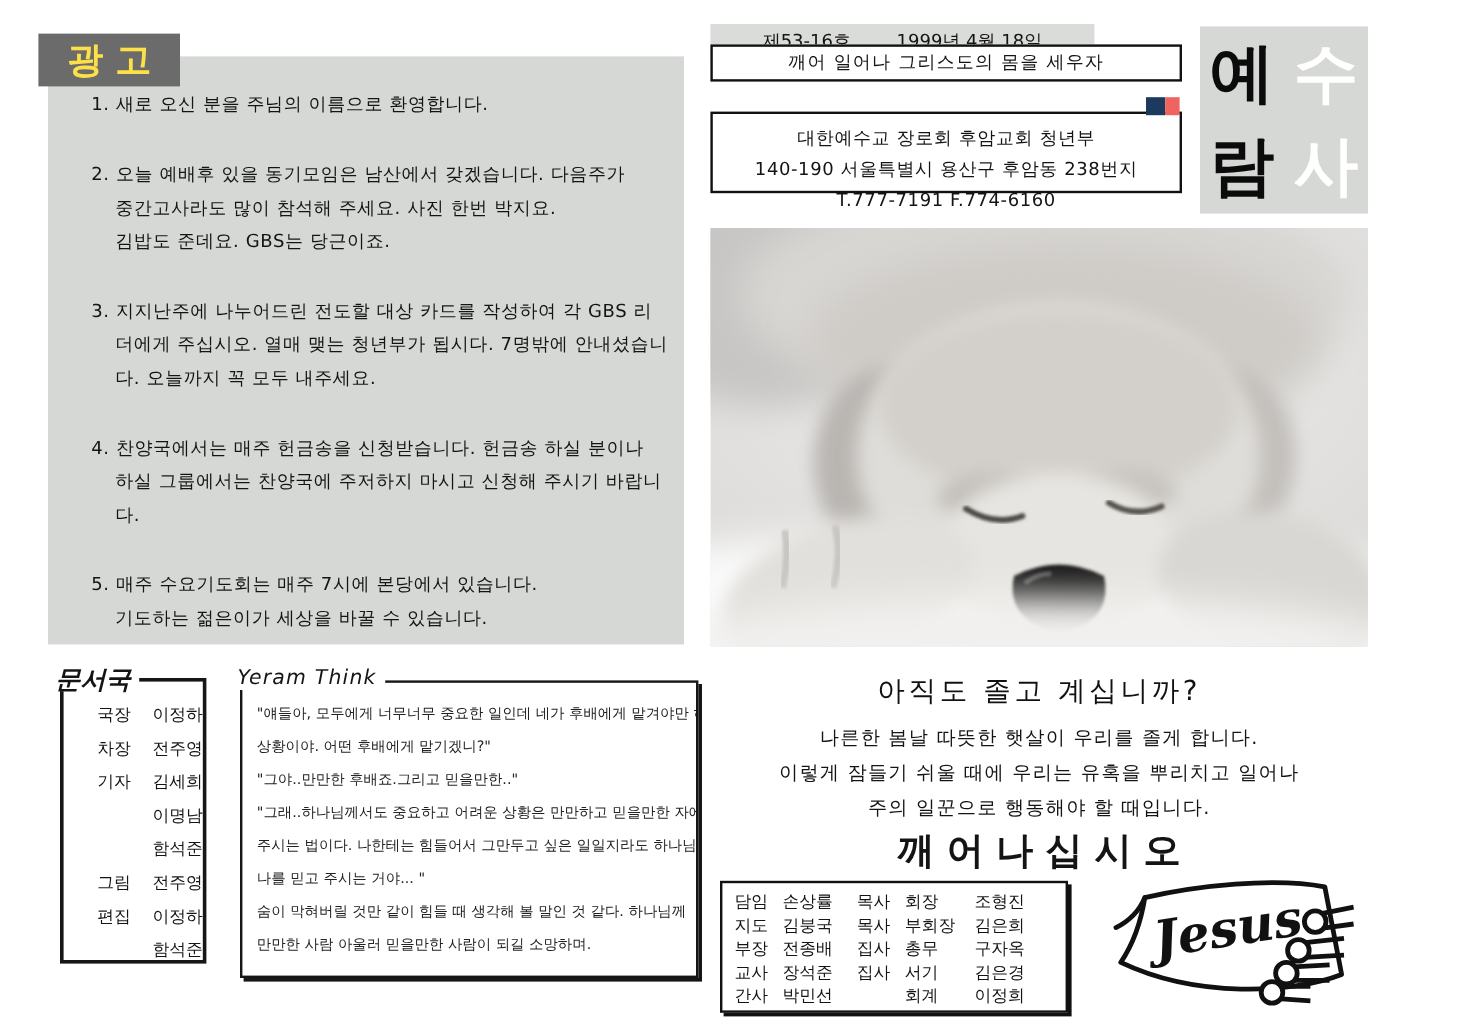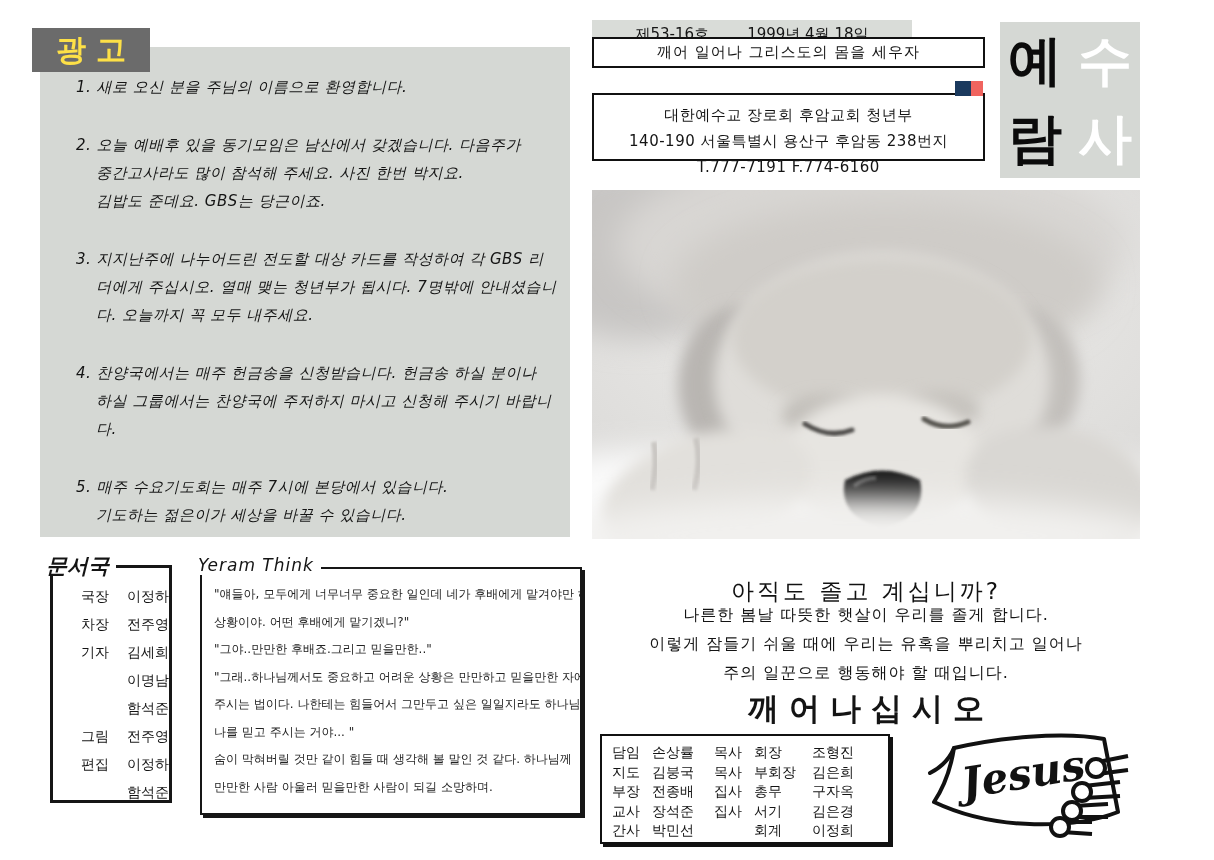--- a/index.html
+++ b/index.html
@@ -6,21 +6,21 @@
   body { font-family:"DejaVu Sans","Liberation Sans",sans-serif; color:#141414; }
   .page { position:relative; width:1214px; height:860px; background:#ffffff; overflow:hidden; }
 
   
   .ad-box { position:absolute; left:32px; top:28px; width:118px; height:44px;
     background:#6b6b6b; color:#fde047; display:flex; align-items:center; justify-content:center;
     font-size:30px; font-weight:bold; letter-spacing:10px; text-indent:10px; z-index:3; }
 
   .announce { position:absolute; left:40px; top:47px; width:530px; height:490px;
     background:#d5d8d4; box-sizing:border-box; padding:26px 14px 0 36px; overflow:hidden; z-index:1; }
-  .announce .item { margin-bottom:30px;font-style:italic; }
+  .announce .item { margin-bottom:30px; }
   .announce .line { font-size:15px; line-height:28px; white-space:nowrap; letter-spacing:0.5px; }
   .announce .cont { padding-left:20px; }
 
   .titled-box { position:absolute; border:3px solid #161616; box-sizing:border-box; background:#fff; }
   .box-title { position:absolute; top:-12px; left:-7px; background:#fff; padding:0 7px 0 0;
     font-size:21px; font-weight:bold; line-height:20px; white-space:nowrap;font-style:italic; }
 
   #doc-bureau { left:50px; top:565px; width:122px; height:238px; }
   .db-rows { padding:14px 0 0 10px; }
   .db-row { display:flex; font-size:14px; line-height:28px;justify-content:flex-end; }
@@ -48,21 +48,21 @@
 
   .logo-box { position:absolute; left:1000px; top:22px; width:140px; height:156px; background:#d5d8d4; }
   .logo-grid { display:grid; grid-template-columns:1fr 1fr; grid-template-rows:1fr 1fr; width:100%; height:100%; }
   .logo-cell { display:flex; align-items:center; justify-content:center; font-size:54px; font-weight:900; line-height:1; }
   .logo-black { color:#0b0b0b; }
   .logo-white { color:#ffffff; }
 
   .photo { position:absolute; left:592px; top:190px; width:548px; height:349px; }
   .photo svg { display:block; width:100%; height:100%; }
 
-  .msg-title { position:absolute; left:592px; top:576px; width:548px; text-align:center;
+  .msg-title { position:absolute; left:592px; top:560px; width:548px; text-align:center;
     font-size:23px; letter-spacing:3px; color:#111; }
   .msg-lines { position:absolute; left:592px; top:600px; width:548px; text-align:center; }
   .msg-lines div { font-size:16px; line-height:29px; letter-spacing:1px; }
   .msg-call { position:absolute; left:592px; top:688px; width:548px; text-align:center;
     font-size:31px; font-weight:bold; letter-spacing:10px; text-indent:10px; }
 
   .staff-box { position:absolute; left:600px; top:734px; width:290px; height:110px;
     border:2px solid #111; box-sizing:border-box; background:#fff; box-shadow:3px 3px 0 #111;
     padding:7px 4px 0 10px; }
   .staff-row { display:grid; grid-template-columns:40px 62px 40px 58px 1fr; font-size:14px; line-height:19.5px; }

